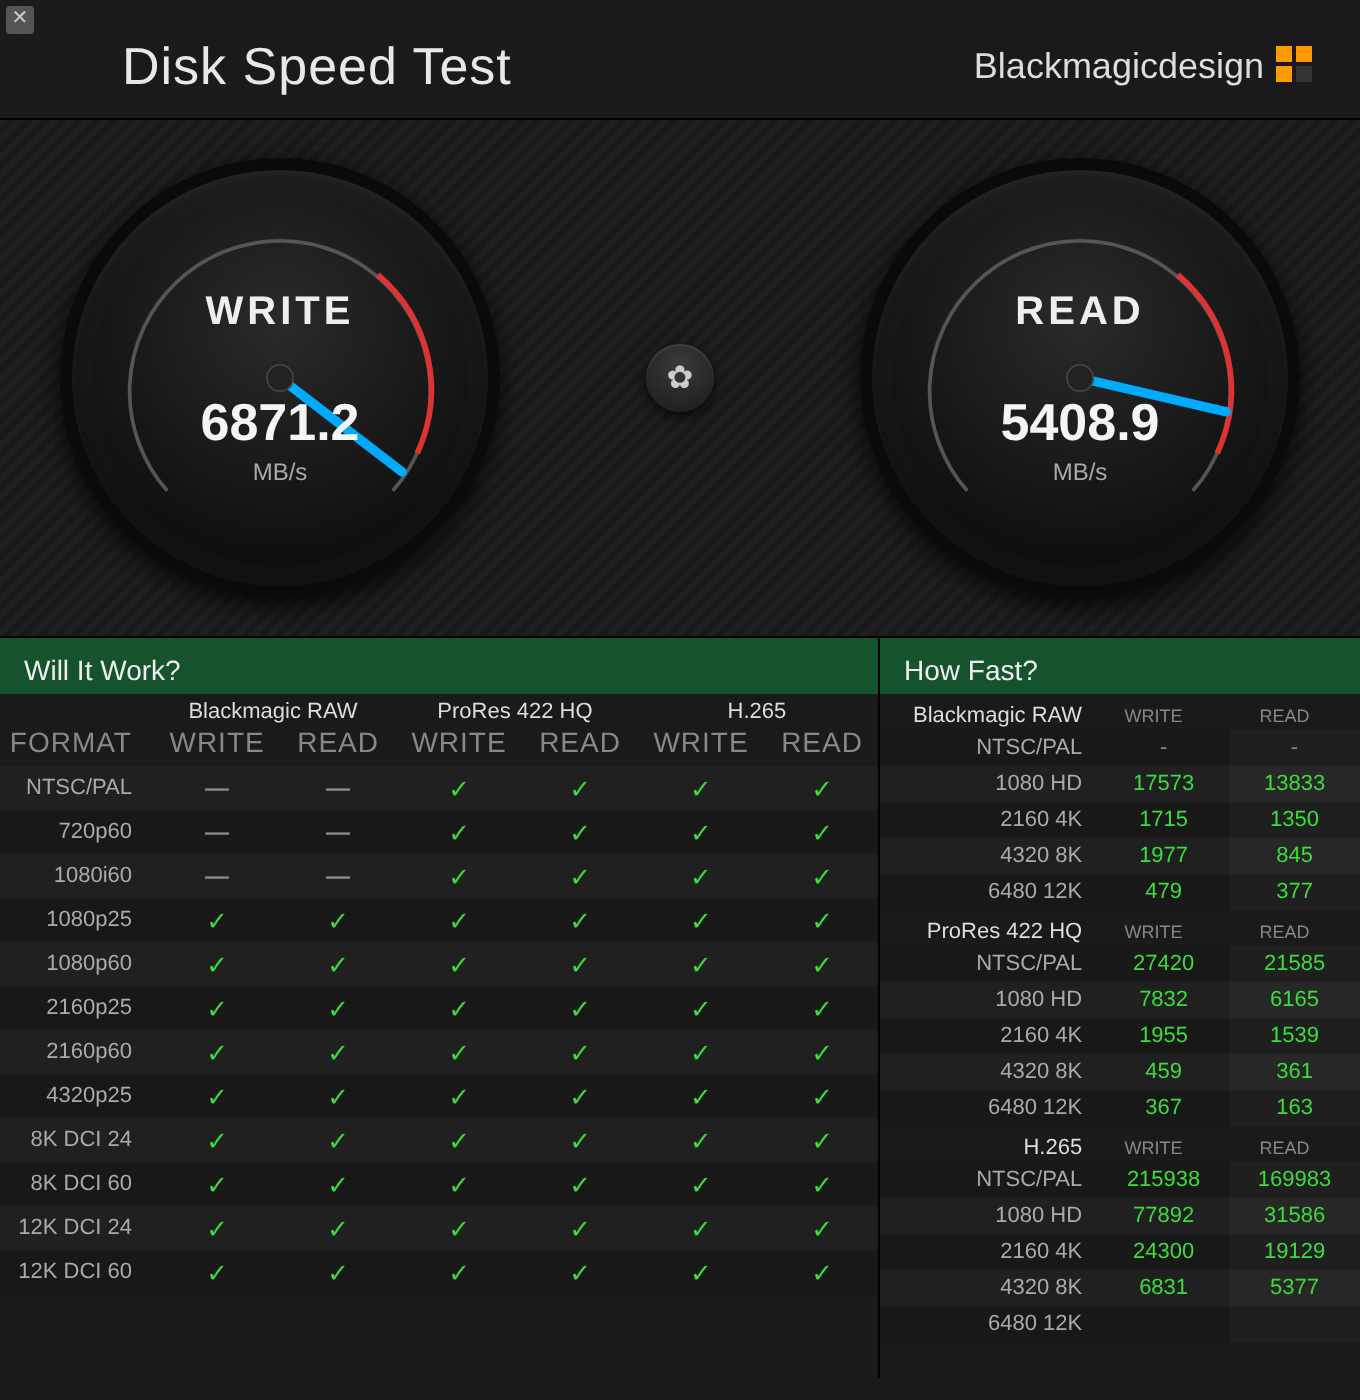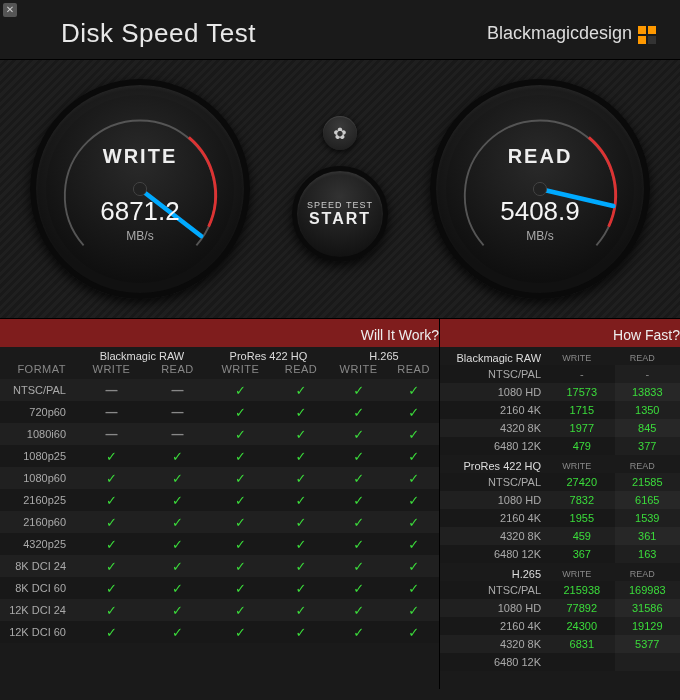--- a/index.html
+++ b/index.html
@@ -37,21 +37,21 @@
     font-weight: 200;
     color: #e8e8e8;
     letter-spacing: 0.5px;
     margin-left: 37px;
   }
   .brand {
     font-size: 18px;
     font-weight: 300;
     color: #ddd;
     display: flex;
-    align-items: flex-end;
+    align-items: flex-start;
     gap: 6px;
   }
   .brand-squares {
     display: grid;
     grid-template-columns: 8px 8px;
     grid-template-rows: 8px 8px;
     gap: 2px;
   }
   .brand-squares span {
     background: #f90;
@@ -94,21 +94,21 @@
     color: #eee;
   }
   .gauge-value {
     position: absolute;
     bottom: 40px;
     left: 0; right: 0;
     text-align: center;
   }
   .gauge-value .num {
     font-size: 26px;
-    font-weight: 400;
+    font-weight: 700;
     color: #f5f5f5;
   }
   .gauge-value .unit {
     font-size: 12px;
     color: #aaa;
     margin-top: 2px;
   }
   .center-stack {
     display: flex;
     flex-direction: column;
@@ -156,41 +156,41 @@
     height: 370px;
   }
   .left-table {
     width: 440px;
     border-right: 1px solid #000;
   }
   .right-table {
     flex: 1;
   }
   .table-title {
-    text-align: right;
+    text-align: left;
     font-size: 14px;
     color: #eee;
-    padding: 8px 0 4px;
-    background: #7f1d1d;
+    padding: 8px 12px 4px;
+    background: #14532d;
   }
   table {
     width: 100%;
     border-collapse: collapse;
     font-size: 11px;
   }
   .left-table th.group {
     color: #ddd;
     font-weight: 400;
     font-size: 11px;
     padding: 3px 0 1px;
   }
   .left-table th.sub, .right-table th.sub {
     color: #888;
     font-weight: 400;
-    font-size: 11px;
+    font-size: 14px;
     letter-spacing: 0.5px;
     padding-bottom: 4px;
   }
   .left-table td, .left-table th {
     text-align: center;
   }
   .left-table tbody tr:nth-child(odd) { background: #202020; }
   .left-table tbody tr:nth-child(even) { background: #181818; }
   .left-table td:first-child {
     text-align: right;
@@ -266,24 +266,20 @@
       <div class="gauge-value">
         <div class="num">6871.2</div>
         <div class="unit">MB/s</div>
       </div>
     </div>
   </div>
 
   <div class="center-stack">
     <div class="settings-btn">
       <span>✿</span>
-    </div>
-    <div class="start-btn">
-      <div class="small">SPEED TEST</div>
-      <div class="big">START</div>
     </div>
   </div>
 
   <div class="gauge">
     <div class="gauge-face">
       <svg viewBox="0 0 200 200" width="100%" height="100%" style="position:absolute;inset:0">
         <path d="M 40 160 A 80 80 0 1 1 160 160" fill="none" stroke="#555" stroke-width="2"></path>
         <path d="M 152 45 A 80 80 0 0 1 173 140" fill="none" stroke="#d33" stroke-width="3"></path>
         <g>
           <line x1="100" y1="100" x2="178" y2="118" stroke="#0af" stroke-width="5" stroke-linecap="round"></line>

